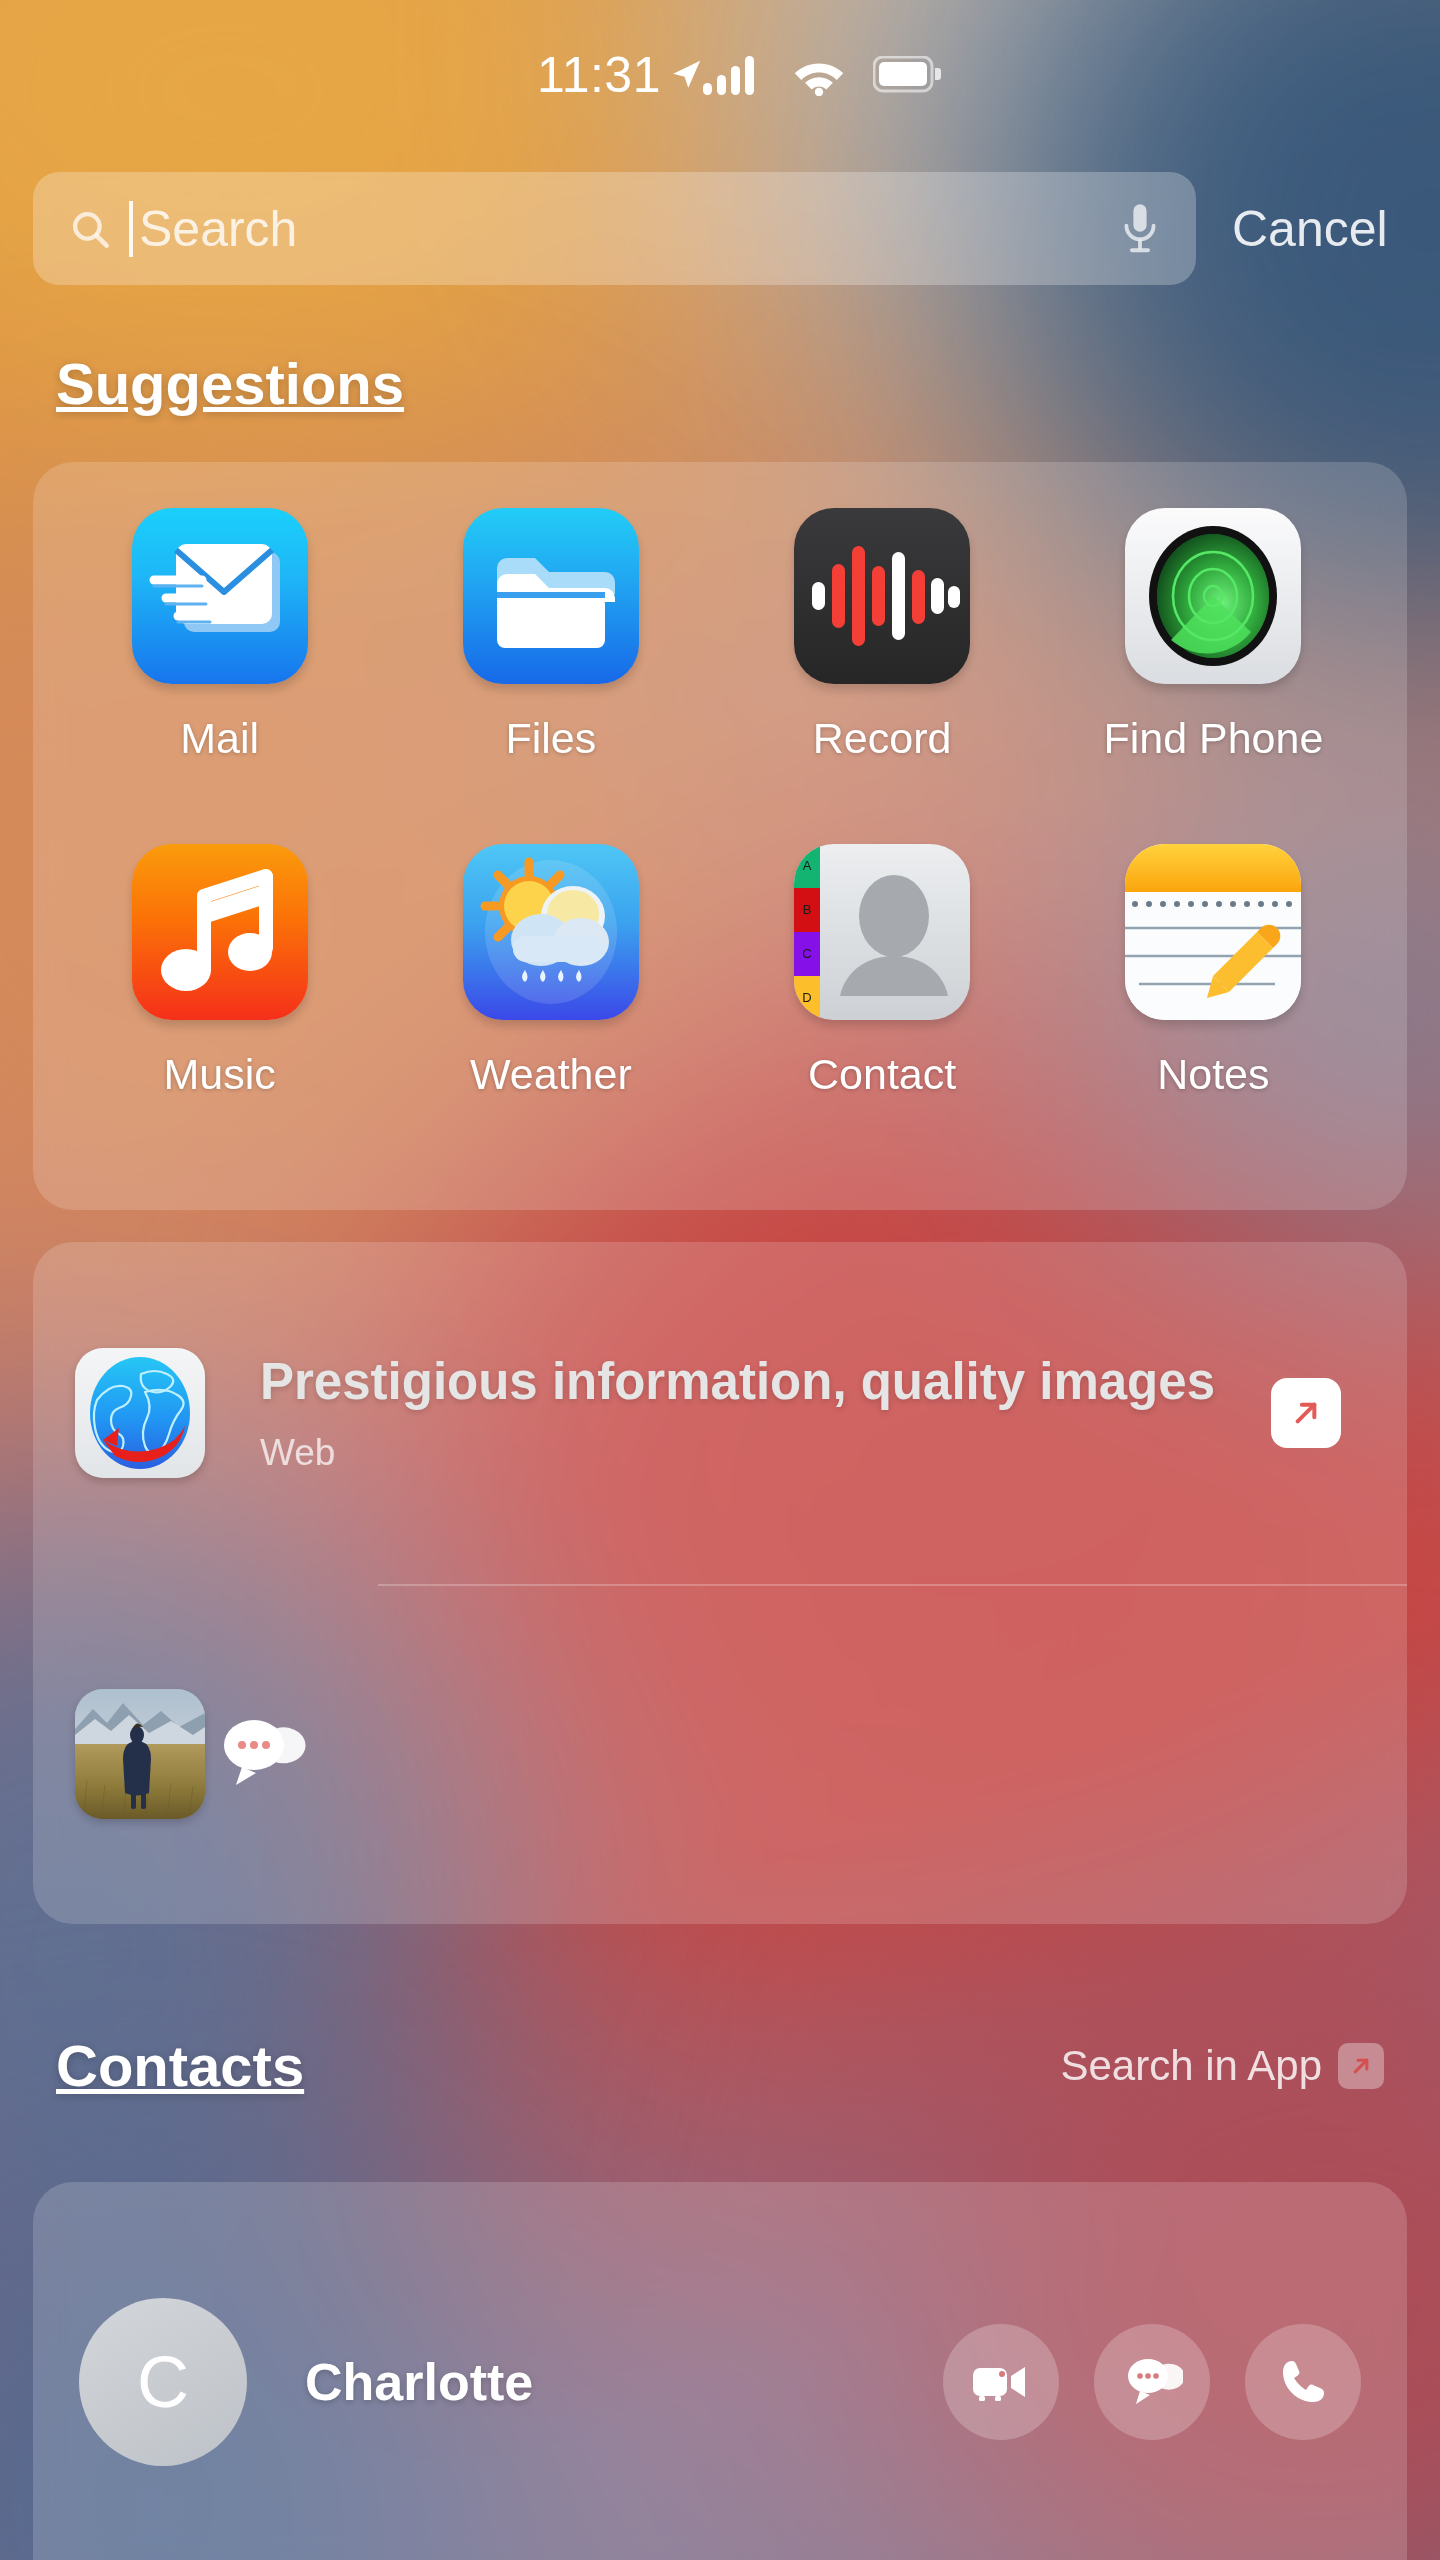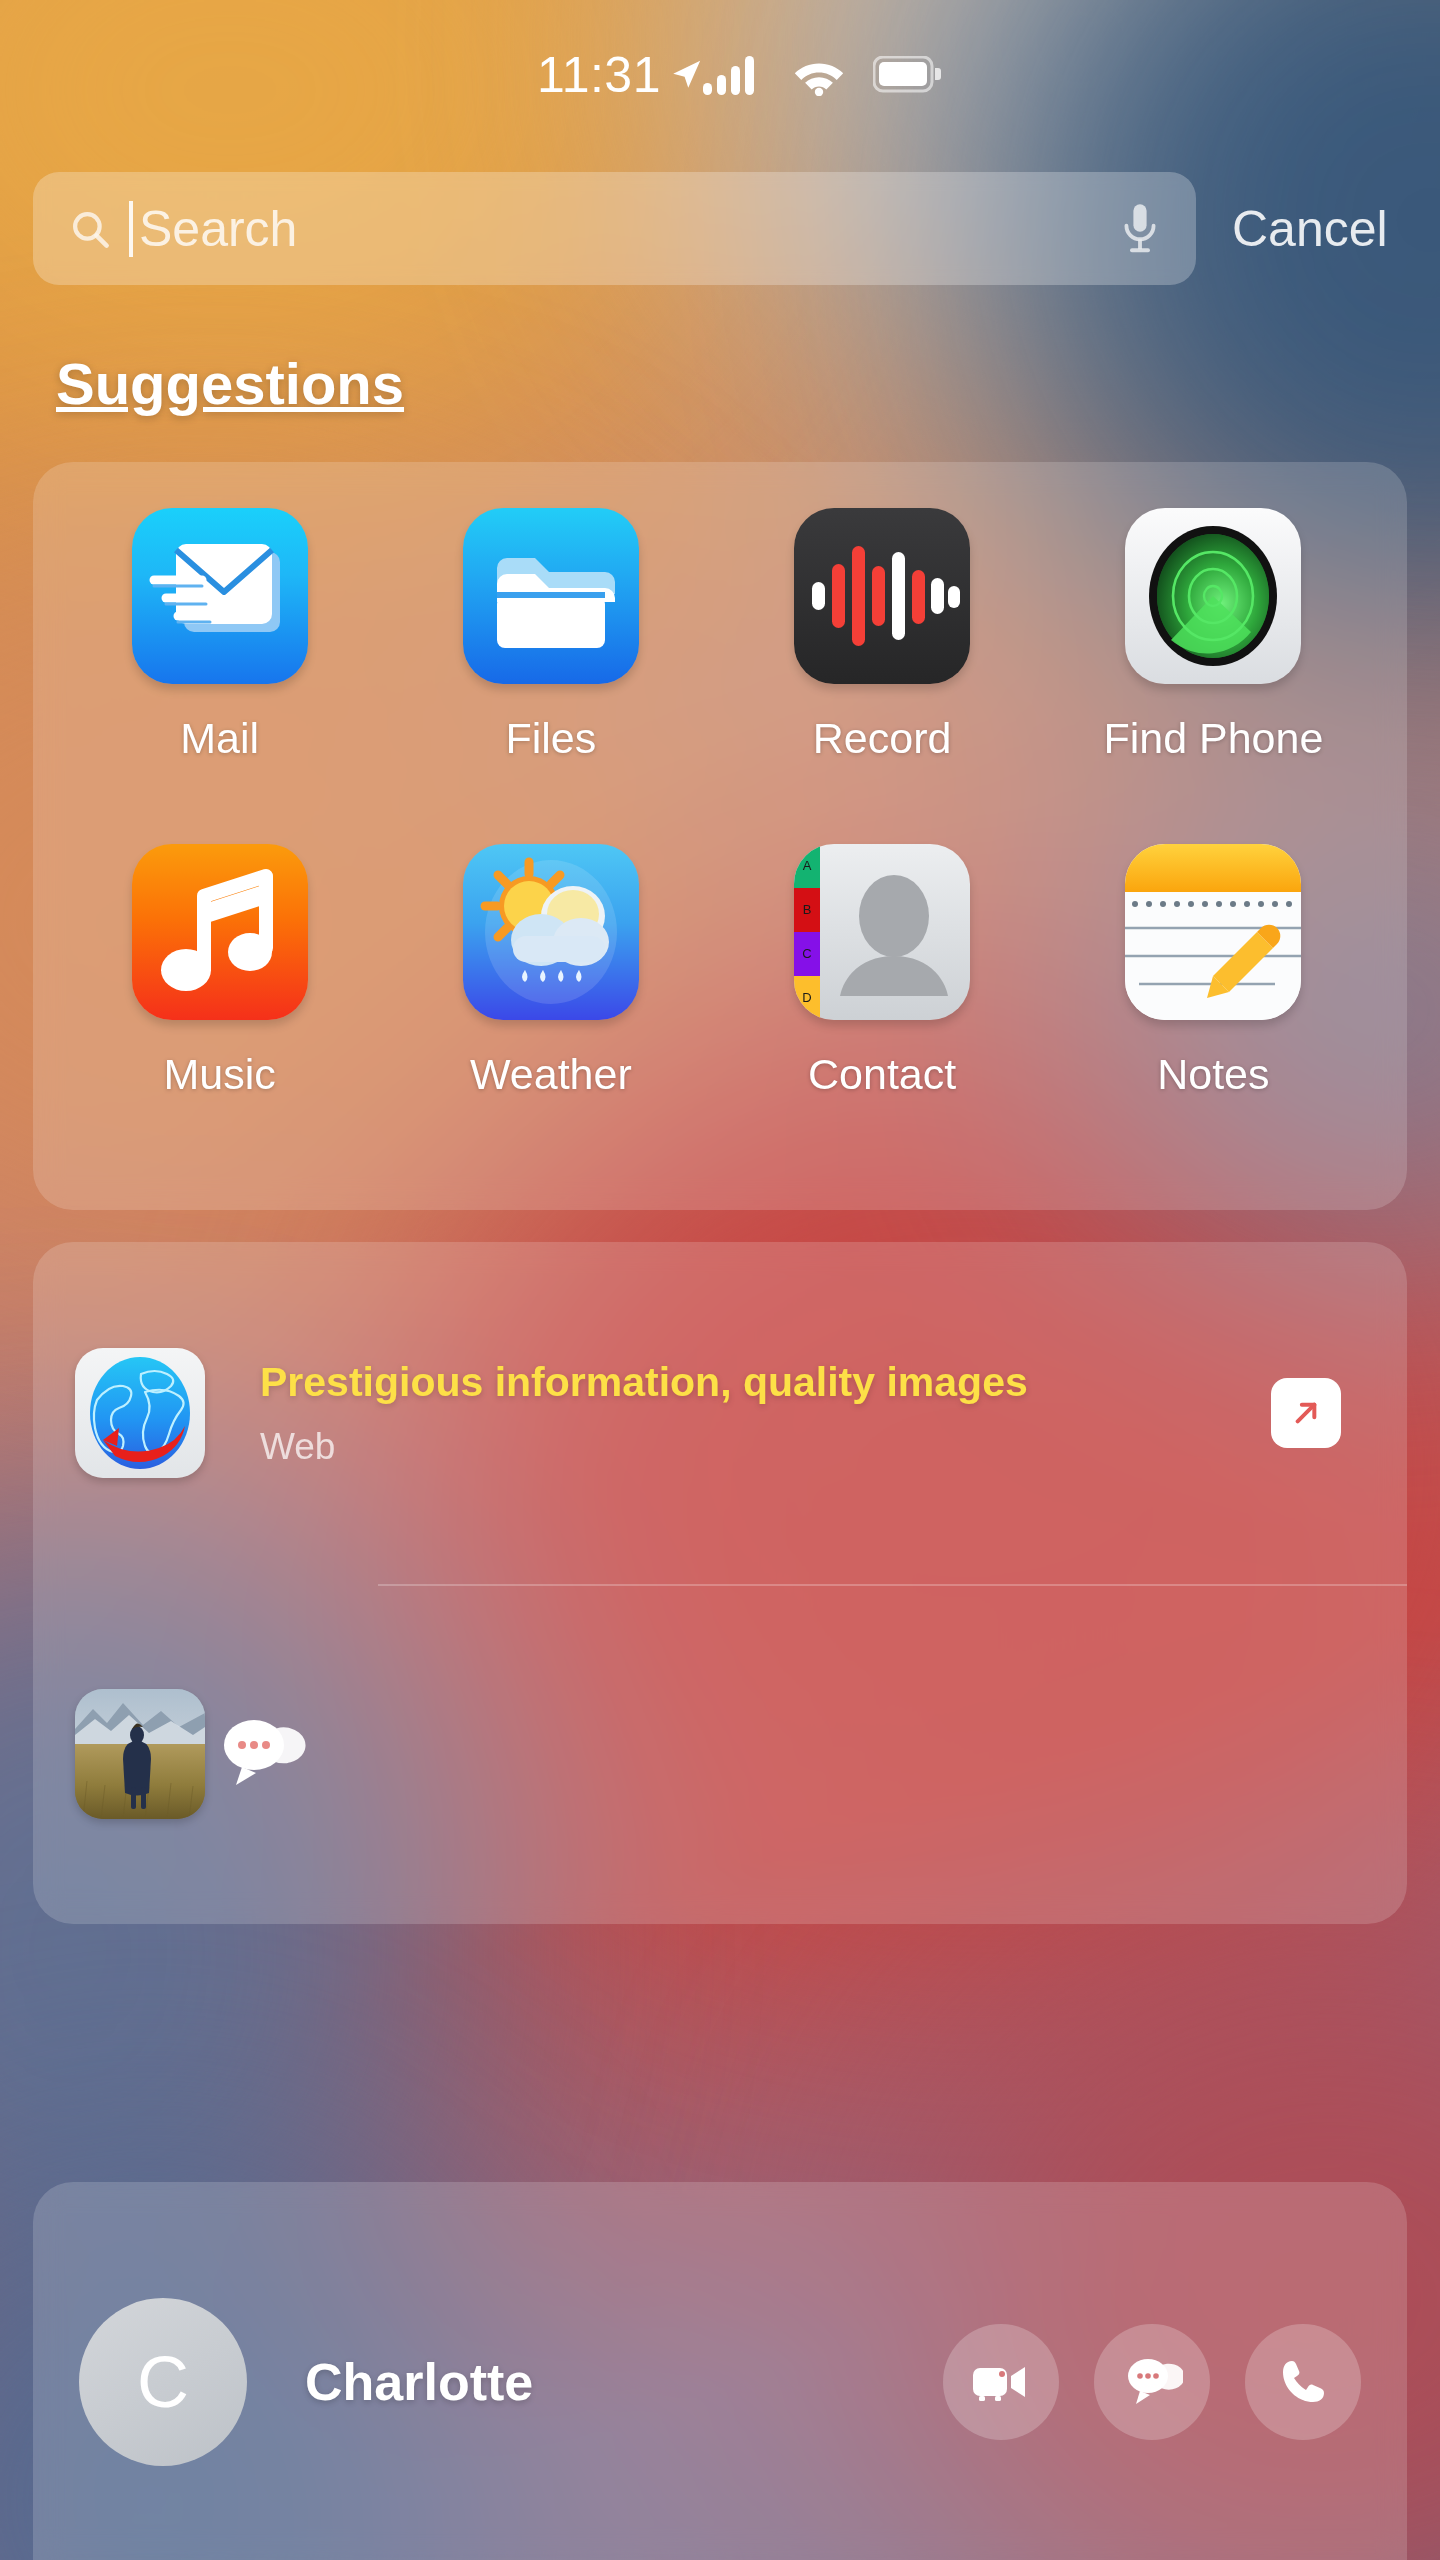--- a/index.html
+++ b/index.html
@@ -120,21 +120,21 @@
   }
   #sugg-row-0 { top:0; height:342px; }
   #sugg-row-1 { top:342px; height:340px; }
   .sugg-thumb {
     width:130px; height:130px; border-radius:28px; flex:0 0 auto;
     overflow:hidden; position:relative;
     box-shadow:0 4px 9px rgba(0,0,0,.18);
   }
   .sugg-text { flex:1 1 auto; margin-left:55px; min-width:0; }
   .sugg-title {
-    font-size:41px; font-weight:bold; color:#fde047; line-height:1.18;
+    font-size:51px; font-weight:bold; color:#e5e5e5; line-height:1.18;
     text-shadow:0 2px 6px rgba(0,0,0,.18);
   }
   .sugg-sub {
     margin-top:20px; font-size:37px; color:rgba(255,255,255,.72);
   }
   .sugg-action { flex:0 0 auto; width:110px; display:flex; justify-content:center; }
   .open-box {
     width:70px; height:70px; border-radius:16px; background:#fff;
     display:flex; align-items:center; justify-content:center;
   }
@@ -523,20 +523,32 @@
             <circle cx="30" cy="32" r="4"></circle>
             <circle cx="42" cy="32" r="4"></circle>
             <circle cx="54" cy="32" r="4"></circle>
           </g>
         </svg>
       </div>
     </div>
 
   </div>
 
+  <div class="section-head" style="top:2032px;">
+    <span class="section-title">Contacts</span>
+    <div class="search-in-app">
+      <span class="sia-label">Search in App</span>
+      <div class="sia-box">
+        <svg width="28" height="28" viewBox="0 0 24 24">
+          <path d="M7 17 L17 7" stroke="#d3504f" stroke-width="2.6" stroke-linecap="round"></path>
+          <path d="M9.5 7 H17 V14.5" fill="none" stroke="#d3504f" stroke-width="2.6" stroke-linecap="round" stroke-linejoin="round"></path>
+        </svg>
+      </div>
+    </div>
+  </div>
 
   <div class="card" id="contacts-card">
 
     <div class="contact-row">
       <div class="avatar">
         <span>C</span>
       </div>
       <span class="contact-name">Charlotte</span>
       <div class="contact-actions">
 

